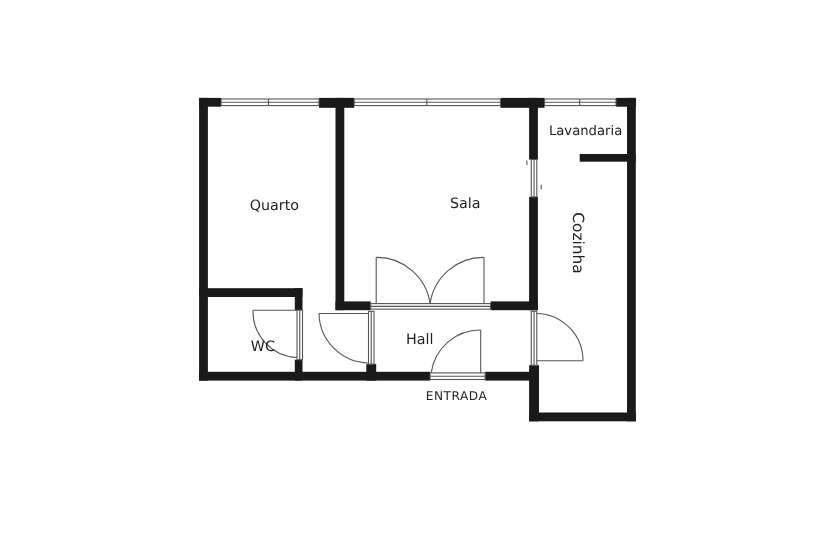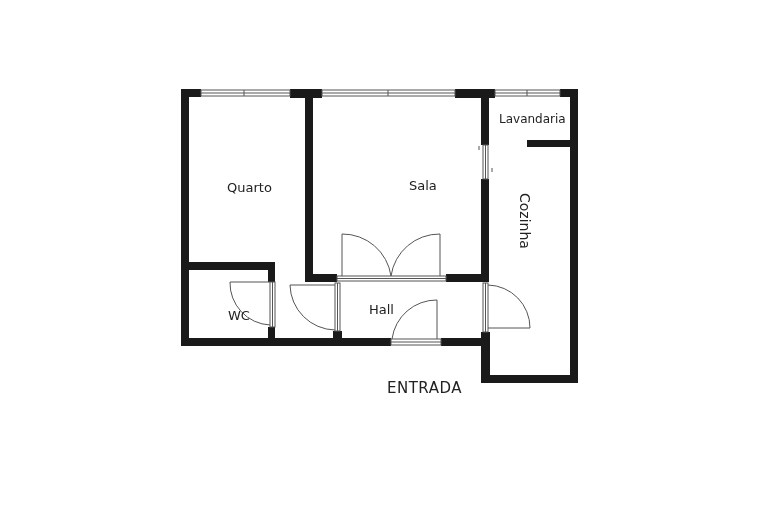--- a/index.html
+++ b/index.html
@@ -1,20 +1,20 @@
 <!DOCTYPE html>
 <html><head>
   <meta charset="utf-8">
   <style>
     html, body { margin: 0; padding: 0; background: #ffffff; }
     body { width: 759px; height: 506px; position: relative; overflow: hidden; font-family: "DejaVu Sans", sans-serif; }
     .plan { position: absolute; left: 0; top: 0; width: 759px; height: 506px; }
     .wall { position: absolute; background: #1a1a1a; }
     .label { position: absolute; color: #222; font-size: 13px; white-space: nowrap; }
-    .label-small { font-size: 15px; letter-spacing: 0.5px; margin-top: 25px; }
+    .label-small { font-size: 11px; letter-spacing: 0.5px; }
     svg.overlay { position: absolute; left: 0; top: 0; }
   </style>
 </head>
 <body>
 
 <div class="plan">
 
   <div class="wall" style="left:181px;top:89px;width:8px;height:257px;"></div>
   <div class="wall" style="left:181px;top:89px;width:20px;height:8px;"></div>
   <div class="wall" style="left:290px;top:89px;width:32px;height:9px;"></div>

